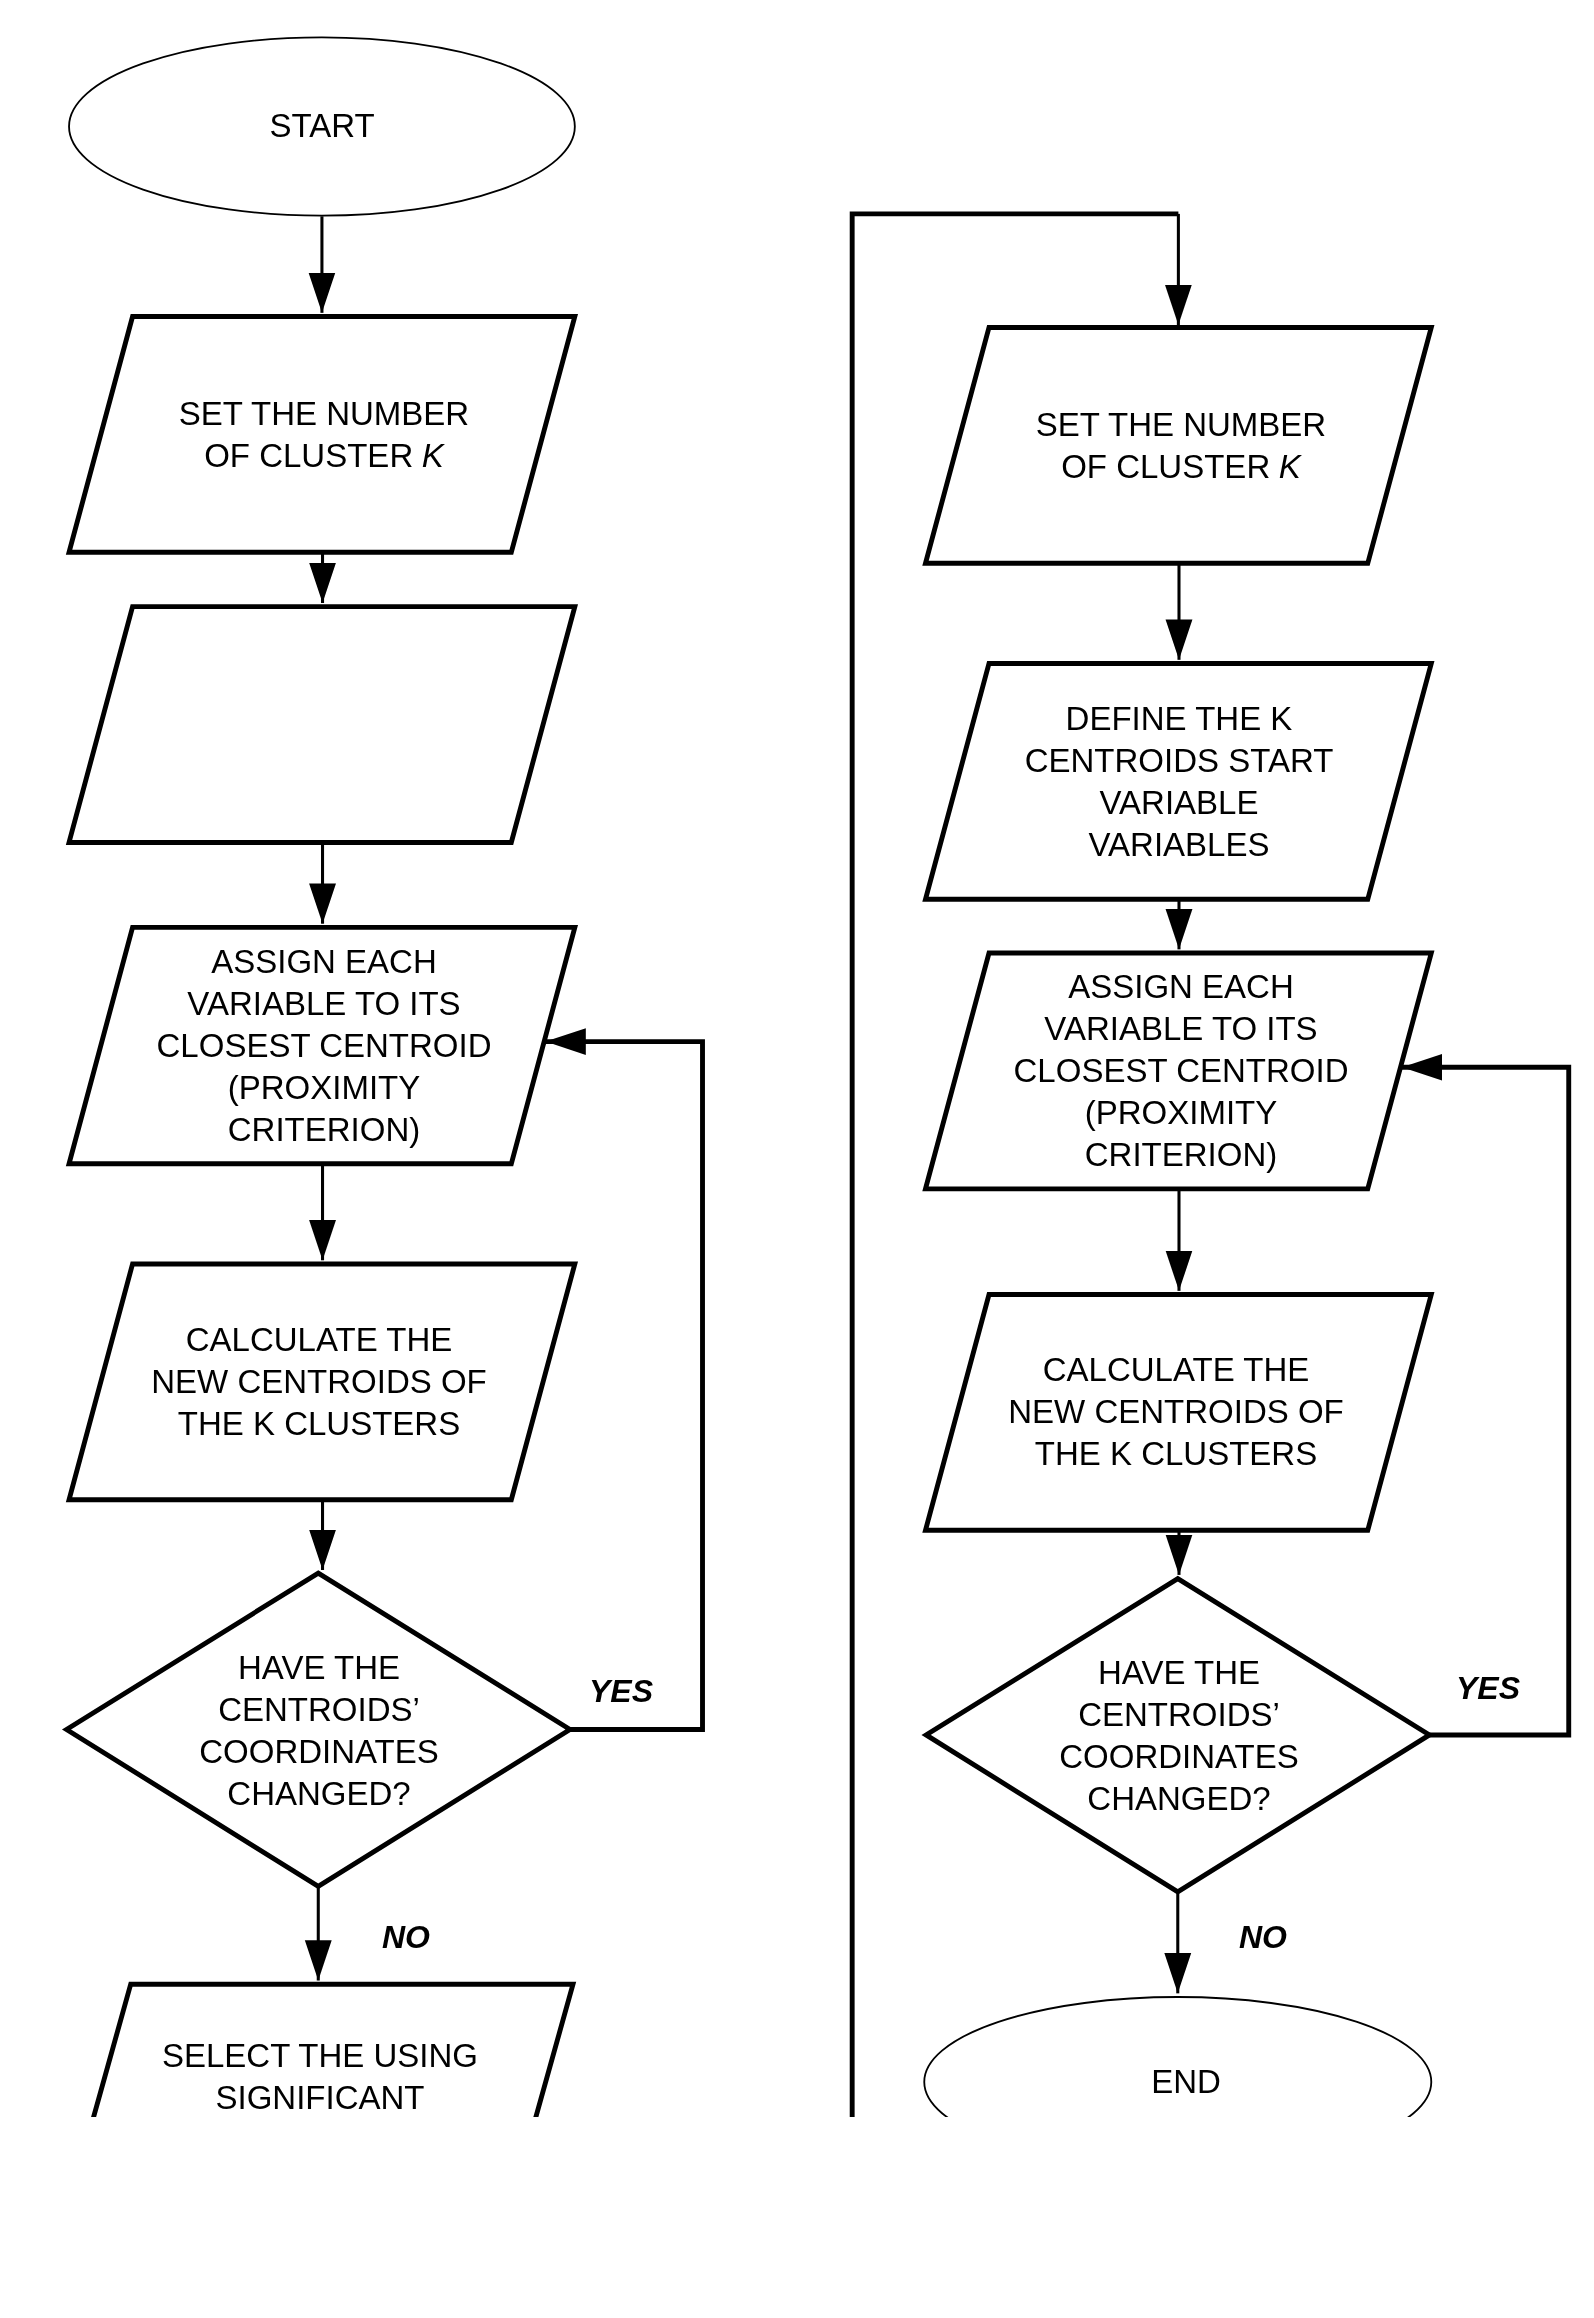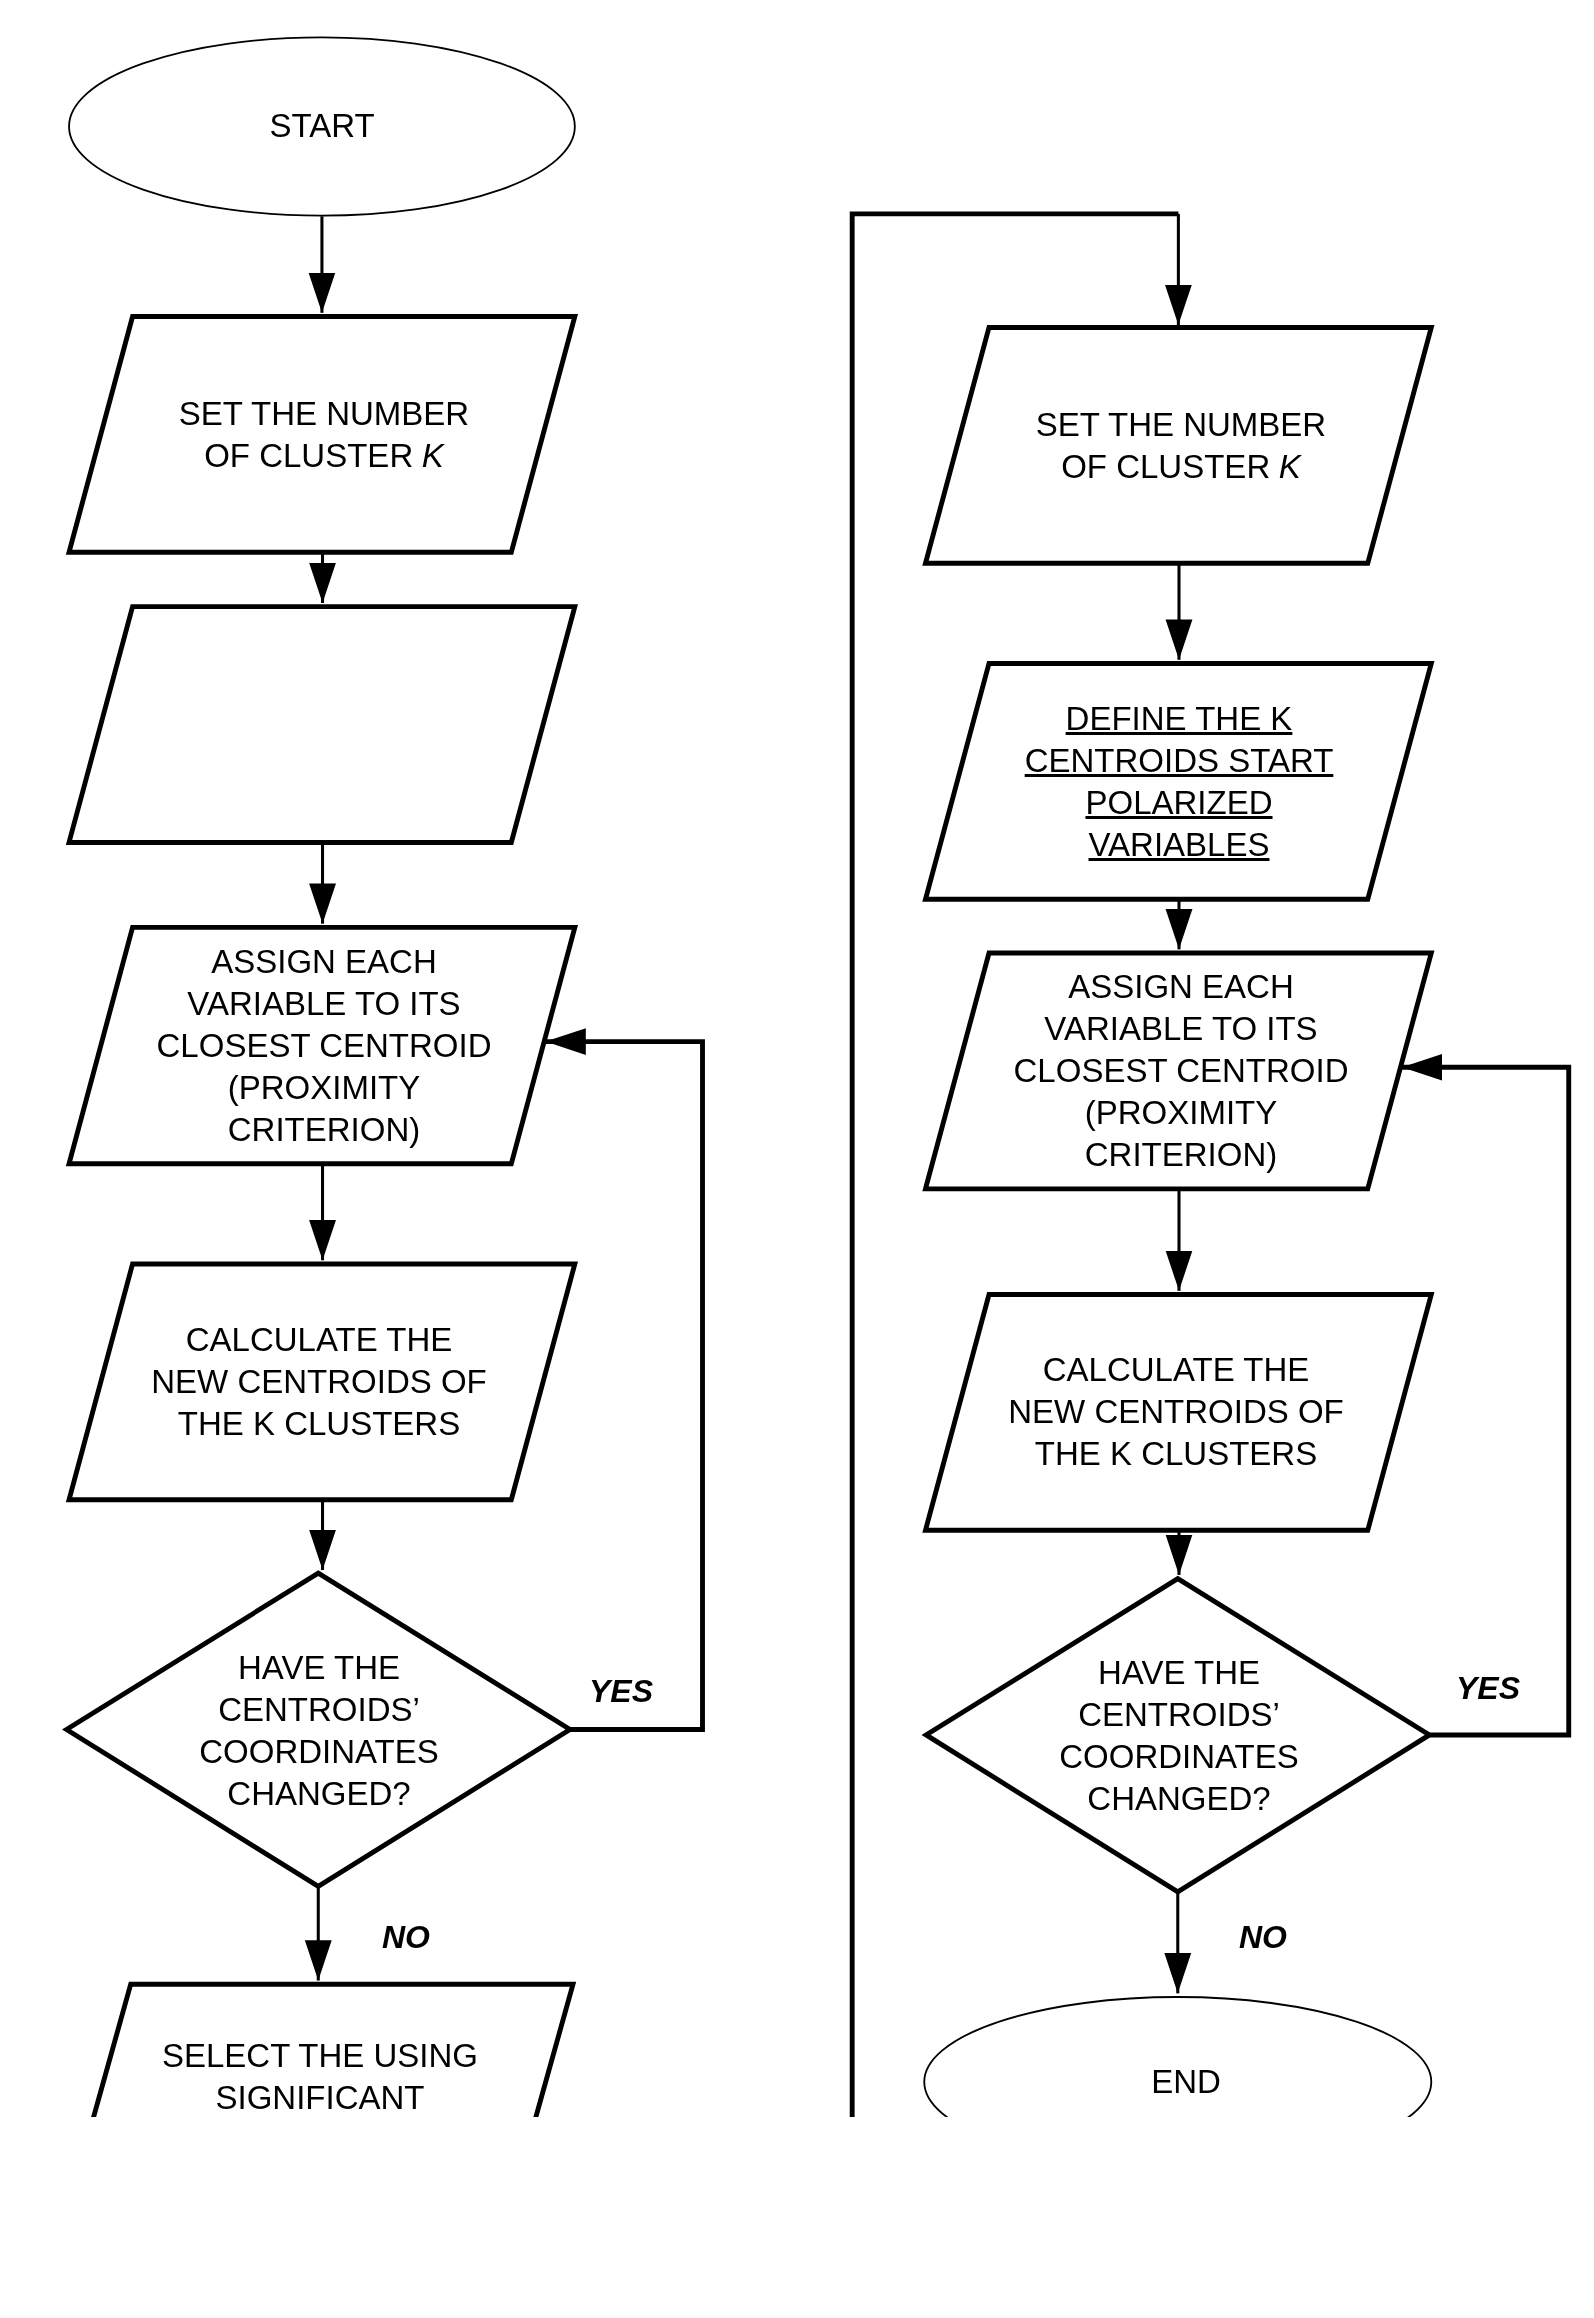--- a/index.html
+++ b/index.html
@@ -112,24 +112,24 @@
     <span class="line">SELECT THE USING</span>
     <span class="line">SIGNIFICANT</span>
     <span class="line">VARIABLES</span>
   </div>
 
   <div class="node-label" style="left:1181px;top:446px;">
     <span class="line">SET THE NUMBER</span>
     <span class="line"><span>OF CLUSTER</span><span class="k">K</span></span>
   </div>
 
-  <div class="node-label" style="left:1179px;top:782px;text-decoration:underline;">
+  <div class="node-label" style="left:1179px;top:782px;">
     <span class="line">DEFINE THE K</span>
     <span class="line">CENTROIDS START</span>
-    <span class="line">POLARIZED</span>
+    <span class="line">VARIABLE</span>
     <span class="line">VARIABLES</span>
   </div>
 
   <div class="node-label" style="left:1181px;top:1071px;">
     <span class="line">ASSIGN EACH</span>
     <span class="line">VARIABLE TO ITS</span>
     <span class="line">CLOSEST CENTROID</span>
     <span class="line">(PROXIMITY</span>
     <span class="line">CRITERION)</span>
   </div>

